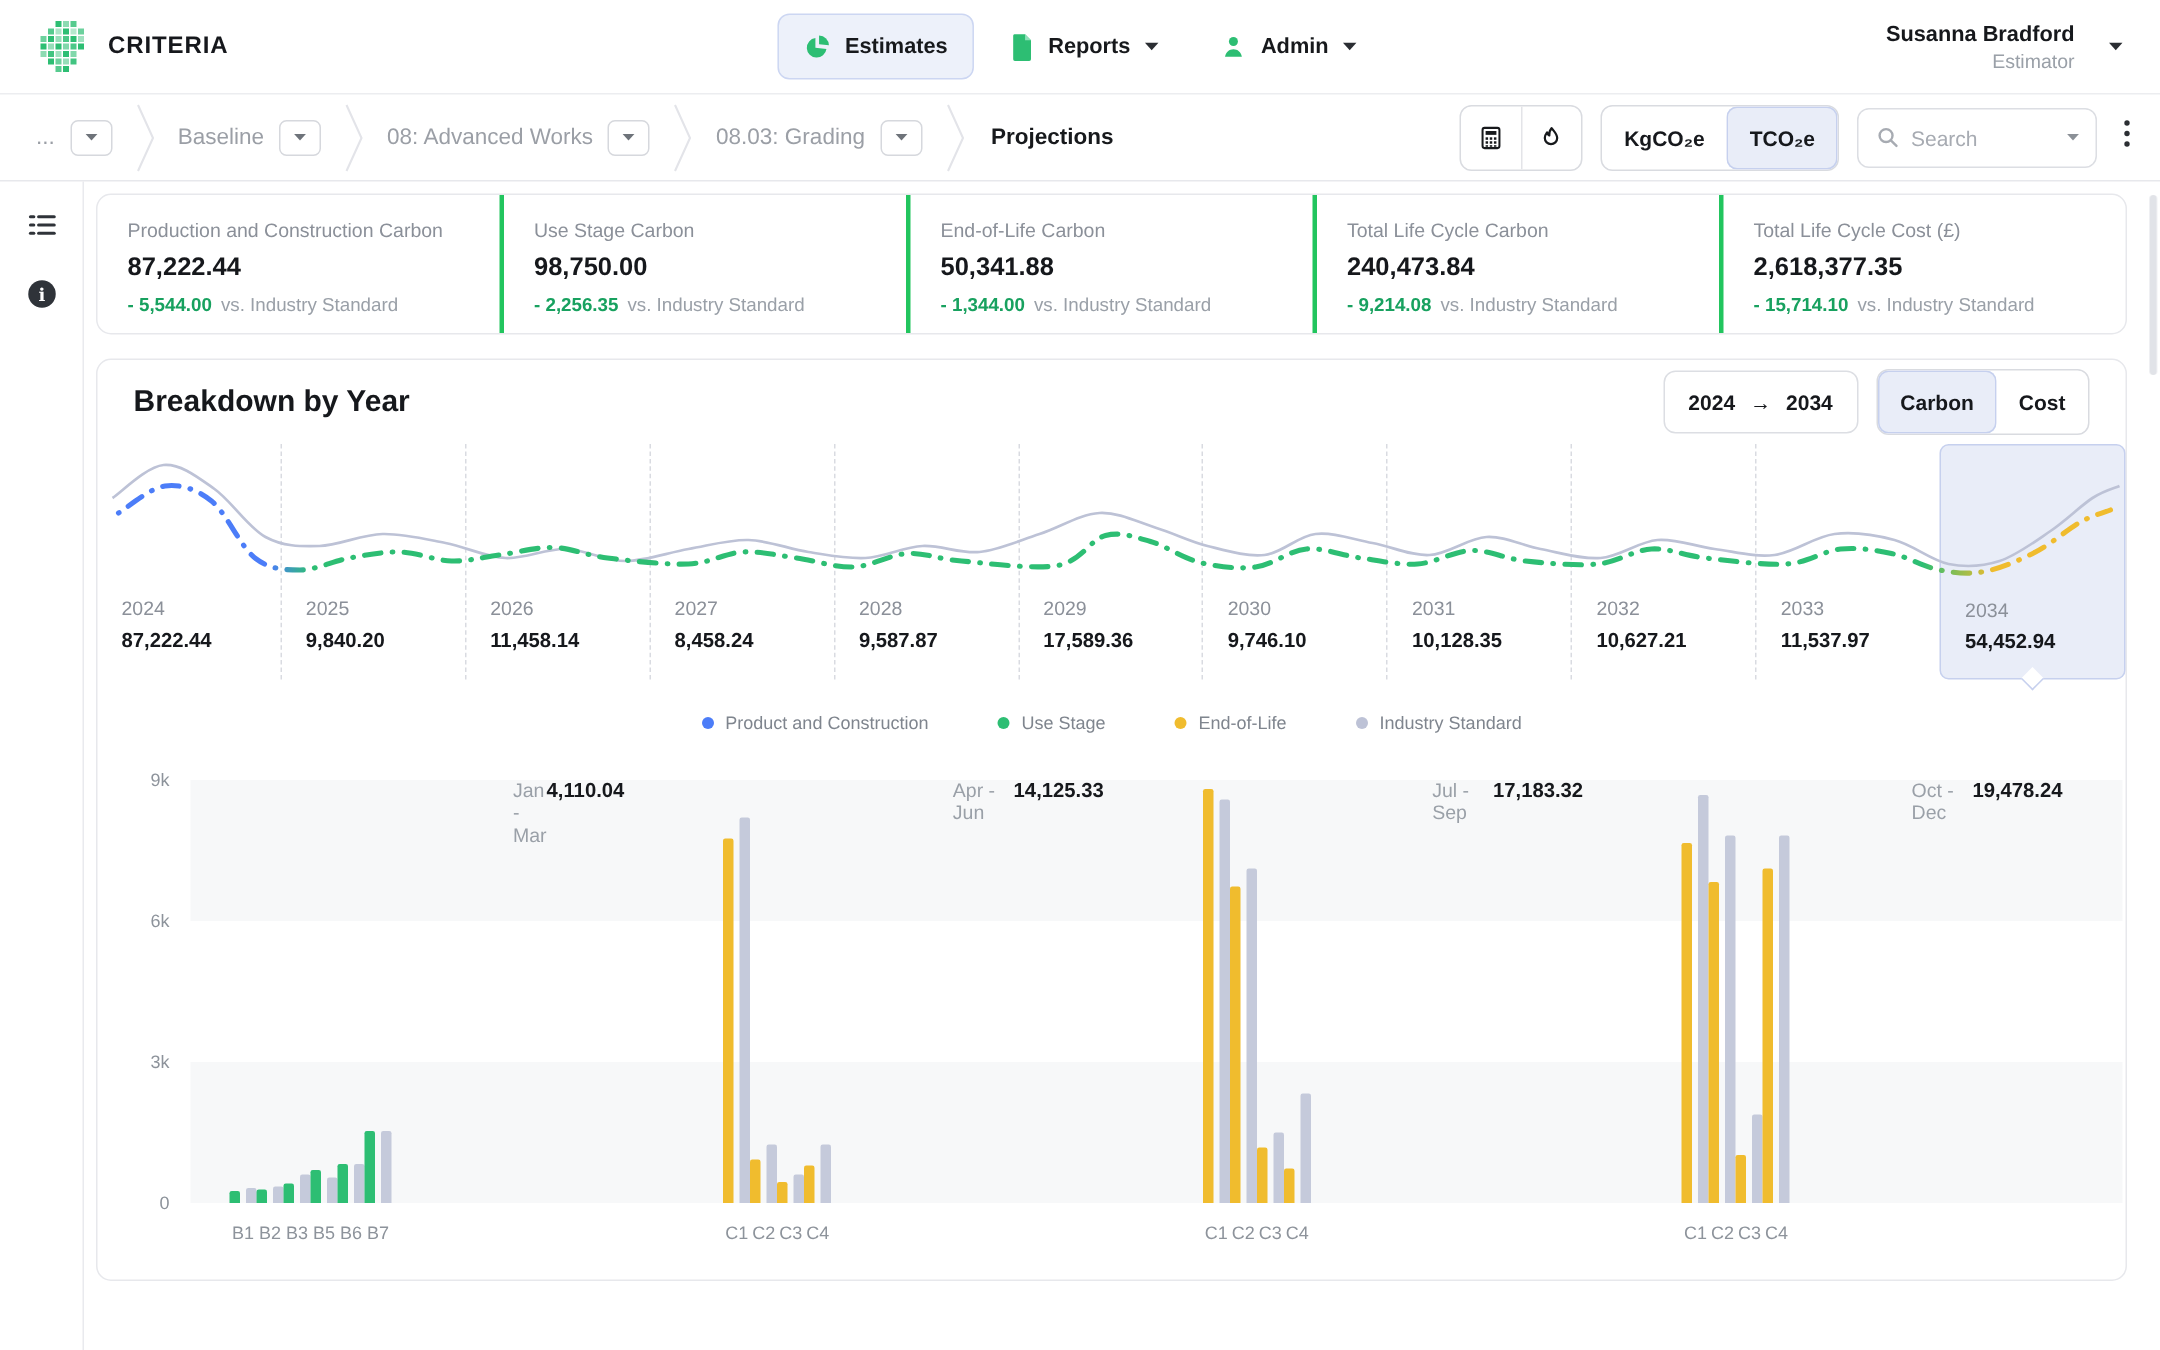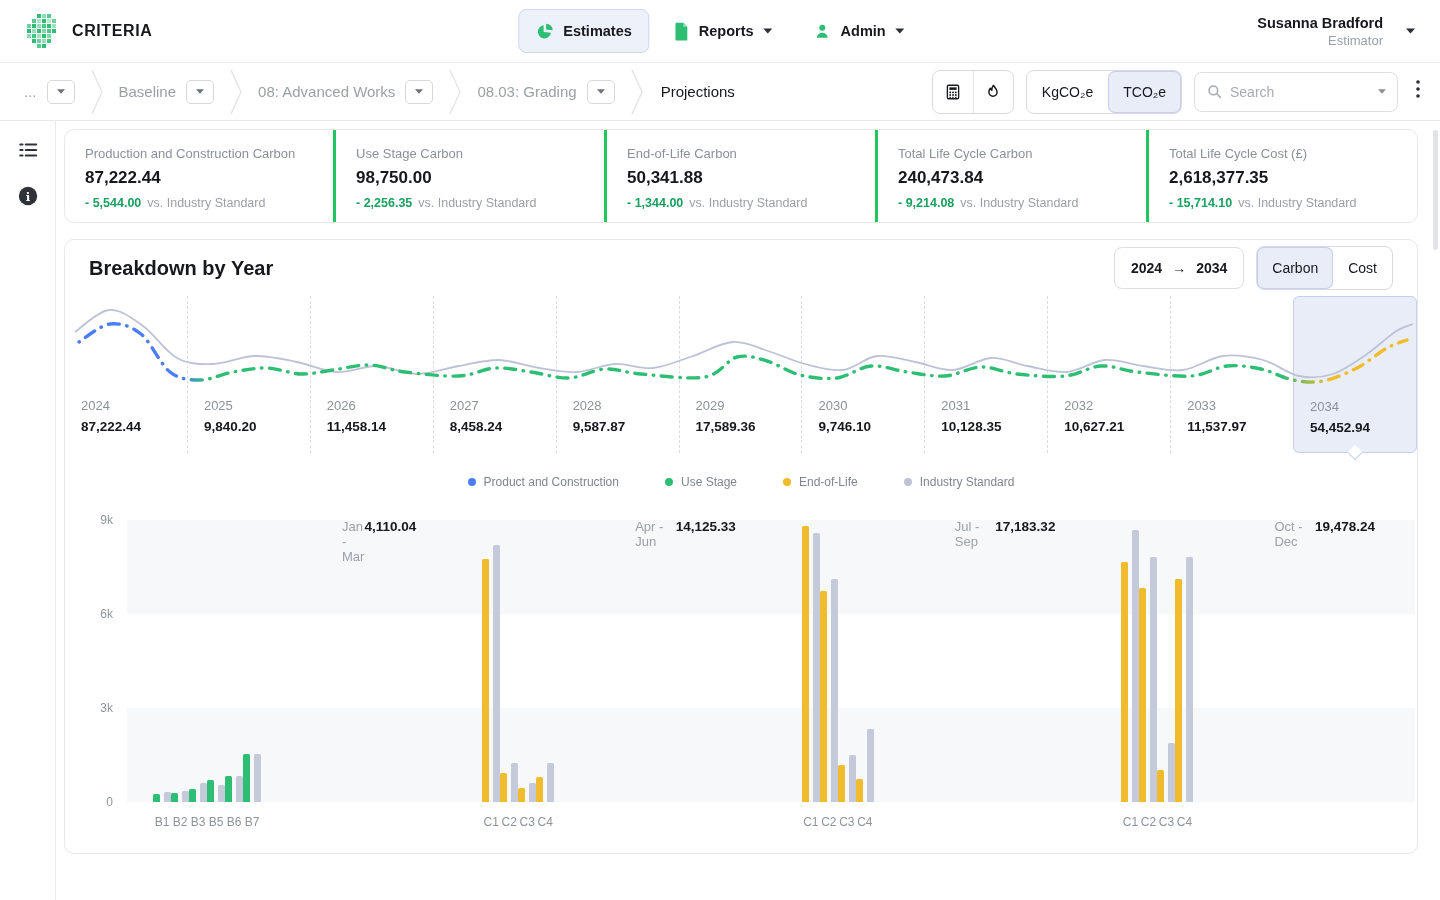--- a/index.html
+++ b/index.html
@@ -23,30 +23,30 @@
 
   
   .crumbbar { height:58px; display:flex; align-items:center; padding:0 14px 0 18px;
     border-bottom:1px solid #e7e8ec; background:#fff; }
   .crumbs { display:flex; align-items:center; height:100%; }
   .crumb { display:flex; align-items:center; gap:10px; padding:0 6px; }
   .crumb-label { font-size:15px; color:#9b9fa6; white-space:nowrap; }
   .mini-dd { width:28px; height:24px; border:1px solid #d6d8dd; border-radius:5px; background:#fff;
     display:flex; align-items:center; justify-content:center; }
   .crumb-sep { display:flex; align-items:center; margin:0 10px; height:100%; }
-  .crumb-current { font-size:15px; font-weight:normal; color:#17191c; margin-left:8px; white-space:nowrap; }
+  .crumb-current { font-size:15px; font-weight:bold; color:#17191c; margin-left:8px; white-space:nowrap; }
   .bar-right { margin-left:auto; display:flex; align-items:center; gap:12px; }
   .btn-group { display:flex; border:1px solid #d9dbe0; border-radius:8px; overflow:hidden; background:#fff; }
   .btn-group button { width:40px; height:42px; display:flex; align-items:center; justify-content:center; }
   .btn-group button + button { border-left:1px solid #e3e4e8; }
   .seg-group { display:flex; border:1px solid #d9dbe0; border-radius:8px; background:#fff; }
-  .seg { height:42px; padding:0 15px; display:flex; align-items:center; font-size:14px; font-weight:normal;
+  .seg { height:42px; padding:0 15px; display:flex; align-items:center; font-size:14px; font-weight:bold;
     border-radius:7px; white-space:nowrap; }
   .seg.sel { background:#e9edf8; box-shadow:inset 0 0 0 1px #c6d0ee; }
-  .searchbox { width:204px; height:40px; border:1px solid #dcdee3; border-radius:8px; display:flex;
+  .searchbox { width:160px; height:40px; border:1px solid #dcdee3; border-radius:8px; display:flex;
     align-items:center; padding:0 10px 0 12px; gap:8px; background:#fff; cursor:text; }
   .search-ph { font-size:14px; color:#a7abb2; flex:1; }
   .kebab { font-size:18px; font-weight:bold; color:#2b2e33; padding:4px 6px; letter-spacing:0; }
 
   
   .body-row { display:flex; height:779px; }
   aside { width:56px; border-right:1px solid #e9eaee; display:flex; flex-direction:column;
     align-items:center; padding-top:14px; gap:16px; }
   .side-btn { width:30px; height:30px; display:flex; align-items:center; justify-content:center; }
   main { flex:1; padding:8px 22px 0 8px; overflow:hidden; }

